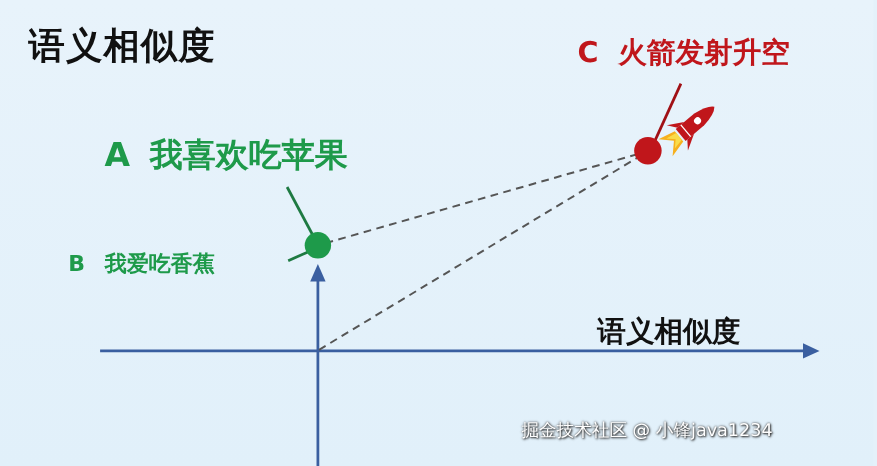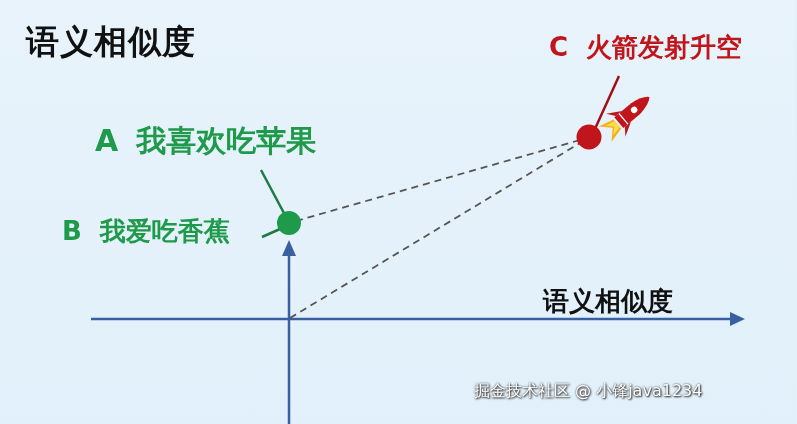--- a/index.html
+++ b/index.html
@@ -6,22 +6,22 @@
   body {
     width: 797px; height: 424px; overflow: hidden; position: relative;
     background: #e4f1fa;
     font-family: "DejaVu Sans", "Liberation Sans", sans-serif;
   }
   .stage { position: absolute; left: 0; top: 0; width: 757px; height: 424px;
     background: linear-gradient(180deg, #e8f3fb 0%, #e1f0fa 100%); padding-left: 37px; }
   .txt { position: absolute; font-weight: bold; white-space: nowrap; }
   .title { left: 26px; top: 20px; font-size: 33px; color: #111; letter-spacing: 1px; }
   .label-a { left: 95px; top: 121px; font-size: 30px; color: #1e9a4a; }
-  .label-b { left: 62px; top: 214px; font-size: 26px; color: #1e9a4a; }
-  .label-c { left: 549px; top: 30px; font-size: 26px; color: #c0161b; text-align: right; }
+  .label-b { left: 62px; top: 226px; font-size: 20px; color: #1e9a4a; }
+  .label-c { left: 525px; top: 30px; font-size: 26px; color: #c0161b; text-align: right; }
   .axis-label { left: 543px; top: 284px; font-size: 26px; color: #111; }
   .watermark { left: 474px; top: 381px; font-size: 16px; color: #fff; font-weight: normal;
     text-shadow: 0 0 2px #333, 1px 1px 2px #222; }
   .letter { margin-right: 18px; }
   svg { position: absolute; left: 0; top: 0; }
 </style>
 </head>
 <body>
 
 <div class="stage">

